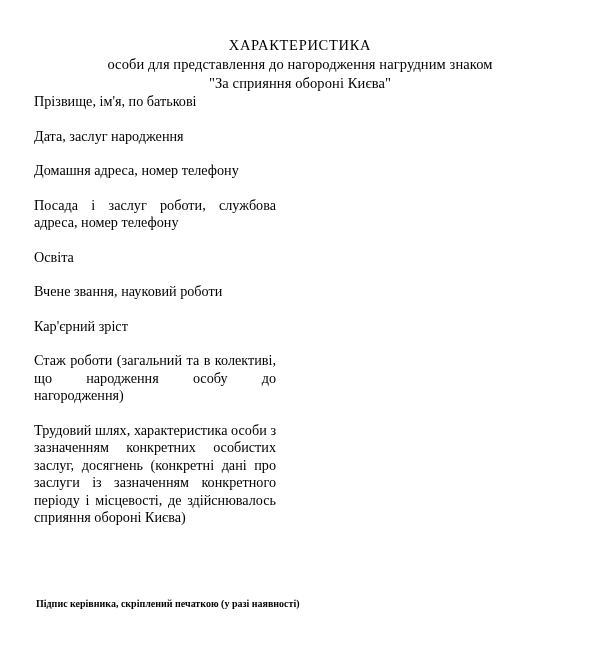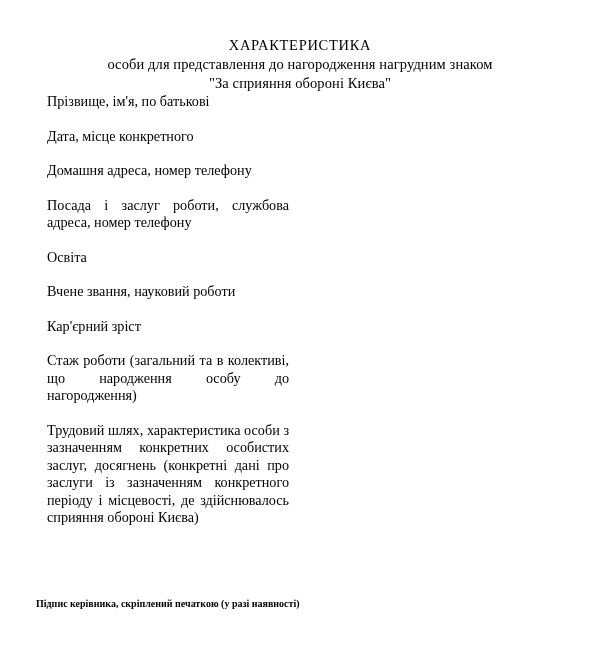--- a/index.html
+++ b/index.html
@@ -40,21 +40,21 @@
     letter-spacing: 0.1px;
     white-space: nowrap;
   }
   .heading-line-1 {
     letter-spacing: 0.7px;
   }
 
   
   .body-block {
     position: absolute;
-    left: 47px;
+    left: 34px;
     top: 93px;
     width: 242px;
   }
 
   .entry {
     font-size: 14.2px;
     line-height: 17.5px;
     margin-bottom: 17px;
   }
   .entry.single {
@@ -95,21 +95,21 @@
   <div class="heading">
     <div class="heading-line heading-line-1">ХАРАКТЕРИСТИКА</div>
     <div class="heading-line heading-line-2">особи для представлення до нагородження нагрудним знаком</div>
     <div class="heading-line heading-line-3">"За сприяння обороні Києва"</div>
   </div>
 
   <div class="body-block">
 
     <div class="entry single">Прізвище, ім'я, по батькові</div>
 
-    <div class="entry single">Дата, місце конкретного</div>
+    <div class="entry single">Дата, заслуг народження</div>
 
     <div class="entry single">Домашня адреса, номер телефону</div>
 
     <div class="entry justified">Посада і заслуг роботи, службова адреса, номер телефону</div>
 
     <div class="entry single">Освіта</div>
 
     <div class="entry single">Вчене звання, науковий роботи</div>
 
     <div class="entry single p-career">Кар'єрний зріст</div>

